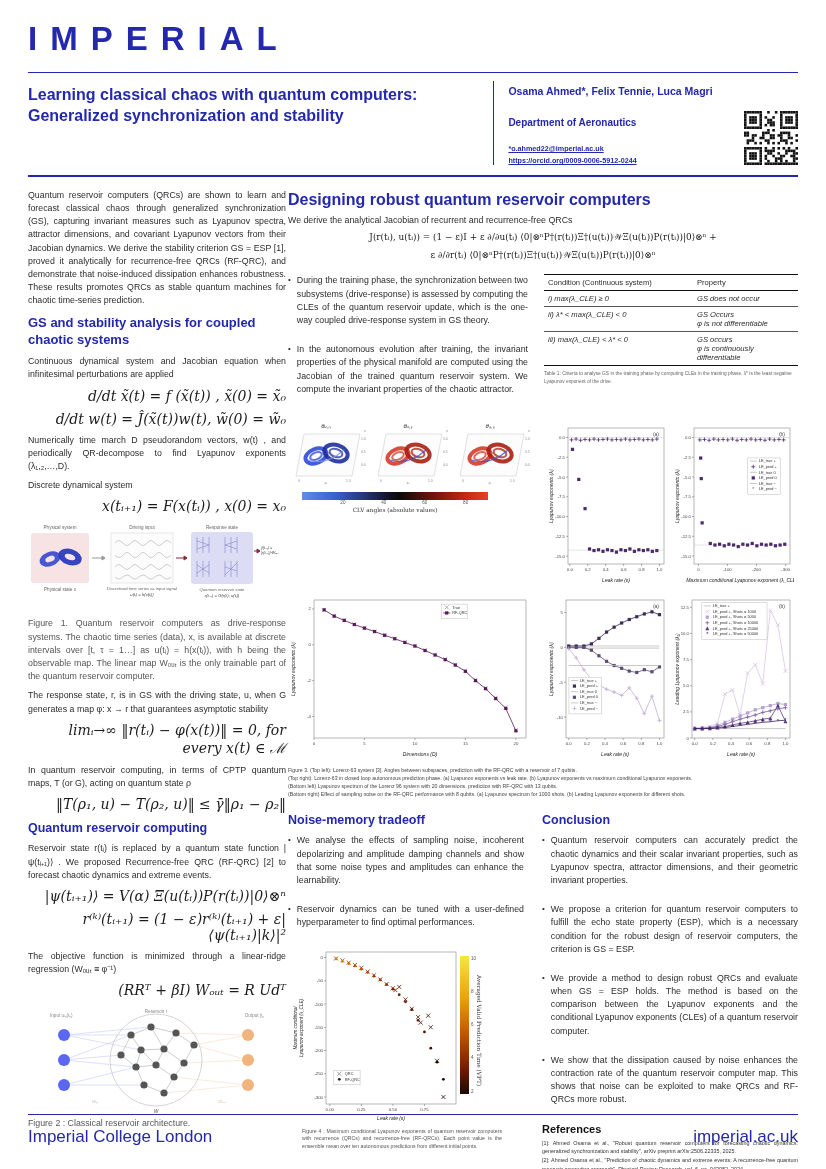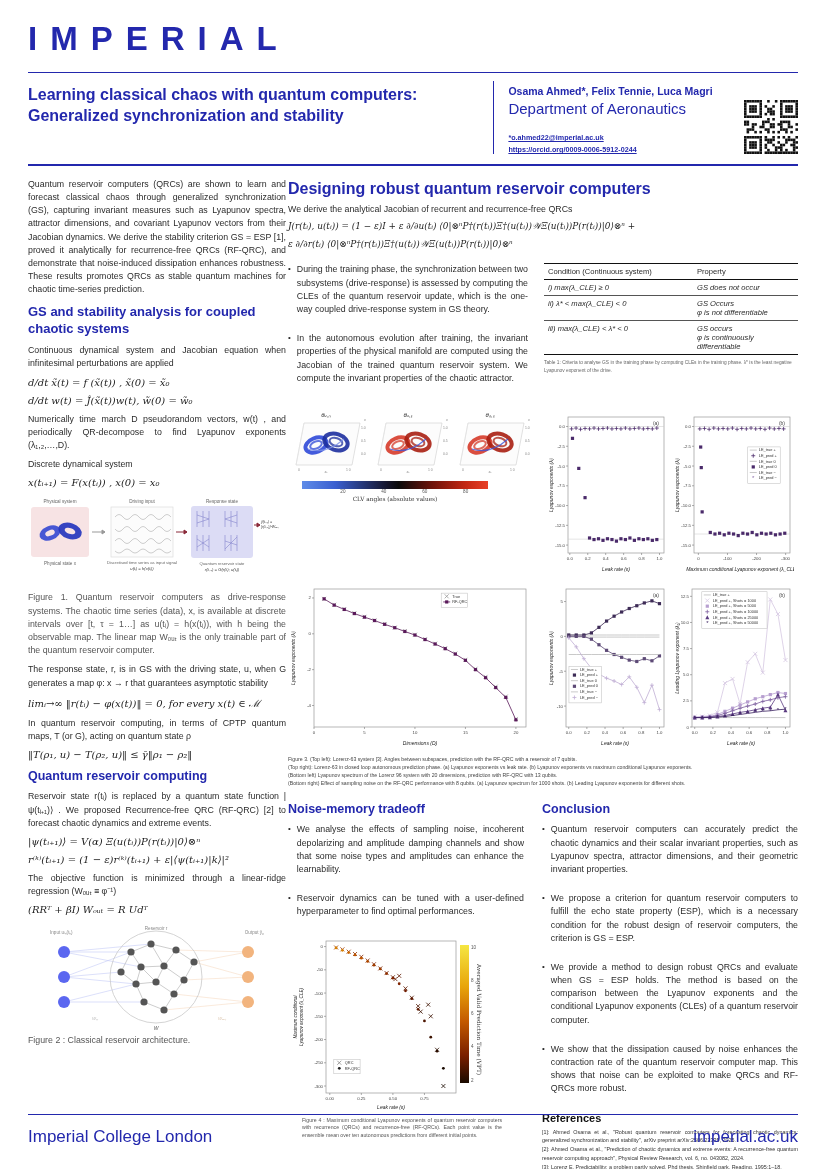--- a/index.html
+++ b/index.html
@@ -12,39 +12,39 @@
   .logo{margin-top:20px;font-size:33px;font-weight:800;letter-spacing:13px;color:var(--blue);}
   .rule{height:1.4px;background:var(--blue);}
   .rule.top{margin-top:14px;}
   
   .title-block{display:flex;align-items:stretch;padding:8px 0 10px;}
   .title-left{flex:0 0 455px;}
   .title-left h1{margin:4px 0 0;font-size:16px;line-height:1.3;color:var(--blue);font-weight:bold;white-space:pre-line;}
   .title-divider{width:1.4px;background:var(--blue);margin:0 0 0 10px;}
   .title-right{flex:1;padding-left:14px;position:relative;}
   .authors{font-size:10.5px;font-weight:bold;color:var(--blue);margin-top:4px;}
-  .dept{font-size:15px;font-weight:normal;color:var(--blue);margin-top:3px;}
+  .dept{font-size:10px;font-weight:bold;color:var(--blue);margin-top:20px;}
   .contact{margin-top:16px;}
   .contact a{display:block;font-size:7.2px;font-weight:bold;color:var(--blue);text-decoration:underline;margin-top:3px;}
   .qr{position:absolute;right:0;bottom:0;}
   
   .content{display:flex;gap:2px;margin-top:12px;}
   .col-left{width:258px;flex:none;}
   .col-right{flex:1;min-width:0;}
   .abstract{font-size:10px;line-height:1.72;text-align:justify;margin:2px 0 6px;}
   .col-left p, .bullet p{font-size:8.8px;line-height:1.5;text-align:justify;margin:0 0 6px;}
   h3.sec{font-size:13px;color:var(--blue);margin:8px 0 6px;font-weight:bold;line-height:1.3;}
   h3.sec.big{font-size:12.5px;}
-  .eq{font-family:"DejaVu Serif",serif;font-style:italic;font-size:10px;text-align:left;margin:2px 0 7px;color:#1c1c1c;}
+  .eq{font-family:"DejaVu Serif",serif;font-style:italic;font-size:14px;text-align:right;margin:2px 0 7px;color:#1c1c1c;}
   .figcap{font-size:5.2px;color:#555;line-height:1.5;text-align:justify;margin:2px 0 6px;}
   .figcap.center{text-align:left;}
   
   h2.main{font-size:16px;color:var(--blue);margin:2px 0 6px;font-weight:bold;}
   .deriv{font-size:8.8px;margin:0 0 4px;}
-  .jac{font-family:"DejaVu Serif",serif;font-style:italic;font-size:8.9px;line-height:2.0;margin:4px 0 10px;color:#1c1c1c;}
+  .jac{font-family:"DejaVu Serif",serif;font-size:8.9px;text-align:center;line-height:2.0;margin:4px 0 10px;color:#1c1c1c;}
   .row2{display:flex;gap:16px;margin-top:4px;}
   .row2 .bullets{width:240px;flex:none;}
   .bullet{display:flex;gap:6px;margin-bottom:10px;}
   .bullet .dot{font-size:8px;line-height:1.6;}
   .tablewrap{flex:1;min-width:0;}
   table.crit{border-collapse:collapse;width:100%;font-size:7.6px;}
   table.crit th{font-weight:normal;text-align:left;padding:3px 4px;border-top:1.4px solid #111;border-bottom:1px solid #111;margin-top:34px;}
   table.crit td{padding:3px 4px;vertical-align:top;border-top:0.7px solid #555;white-space:pre-line;font-style:italic;}
   table.crit tr:last-child td{border-bottom:1.4px solid #111;}
   .tablecap{font-size:4.8px;color:#666;margin-top:4px;line-height:1.5;}

